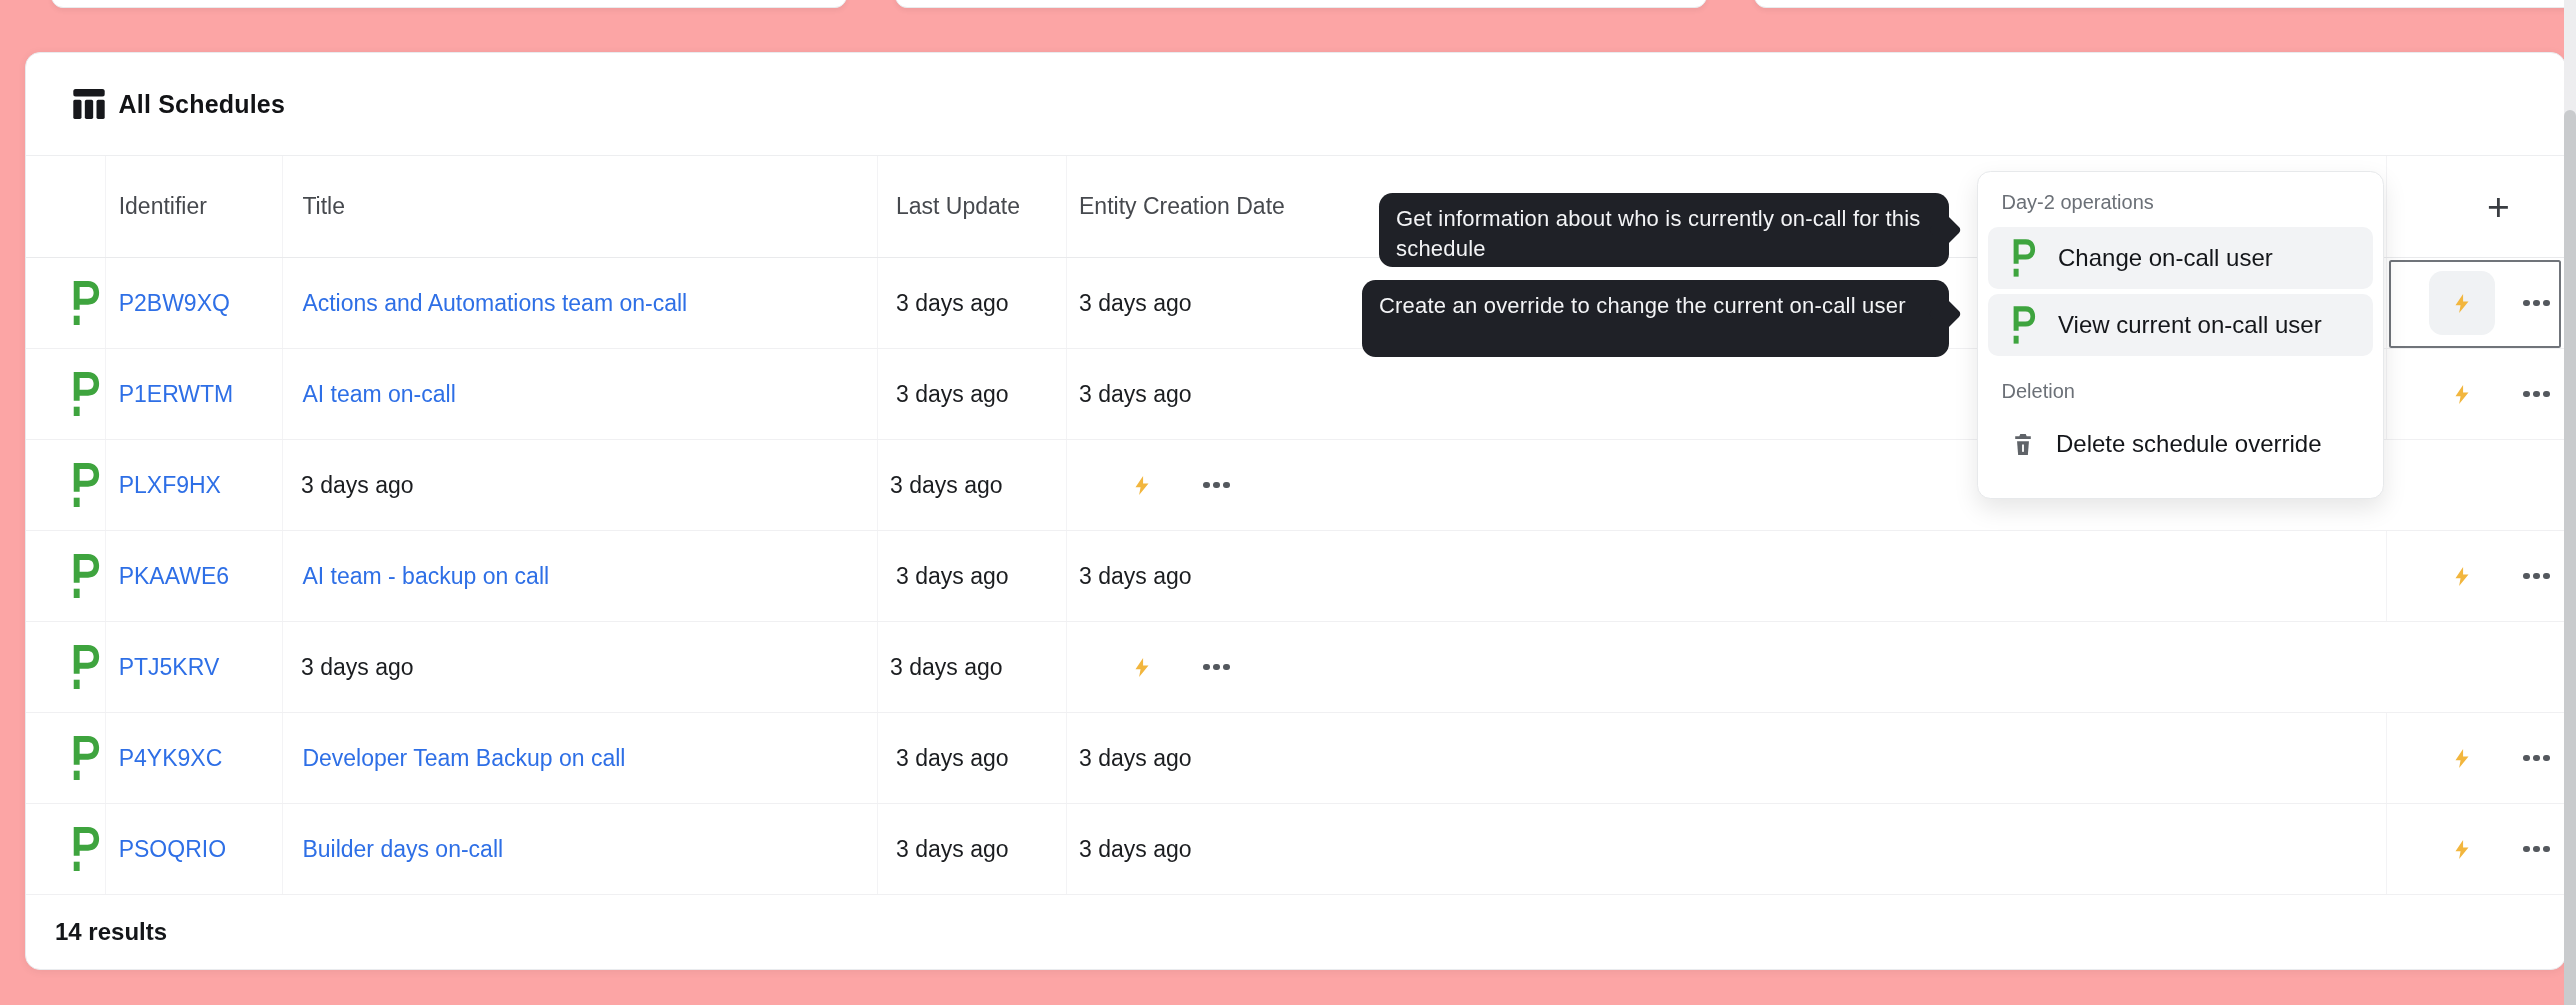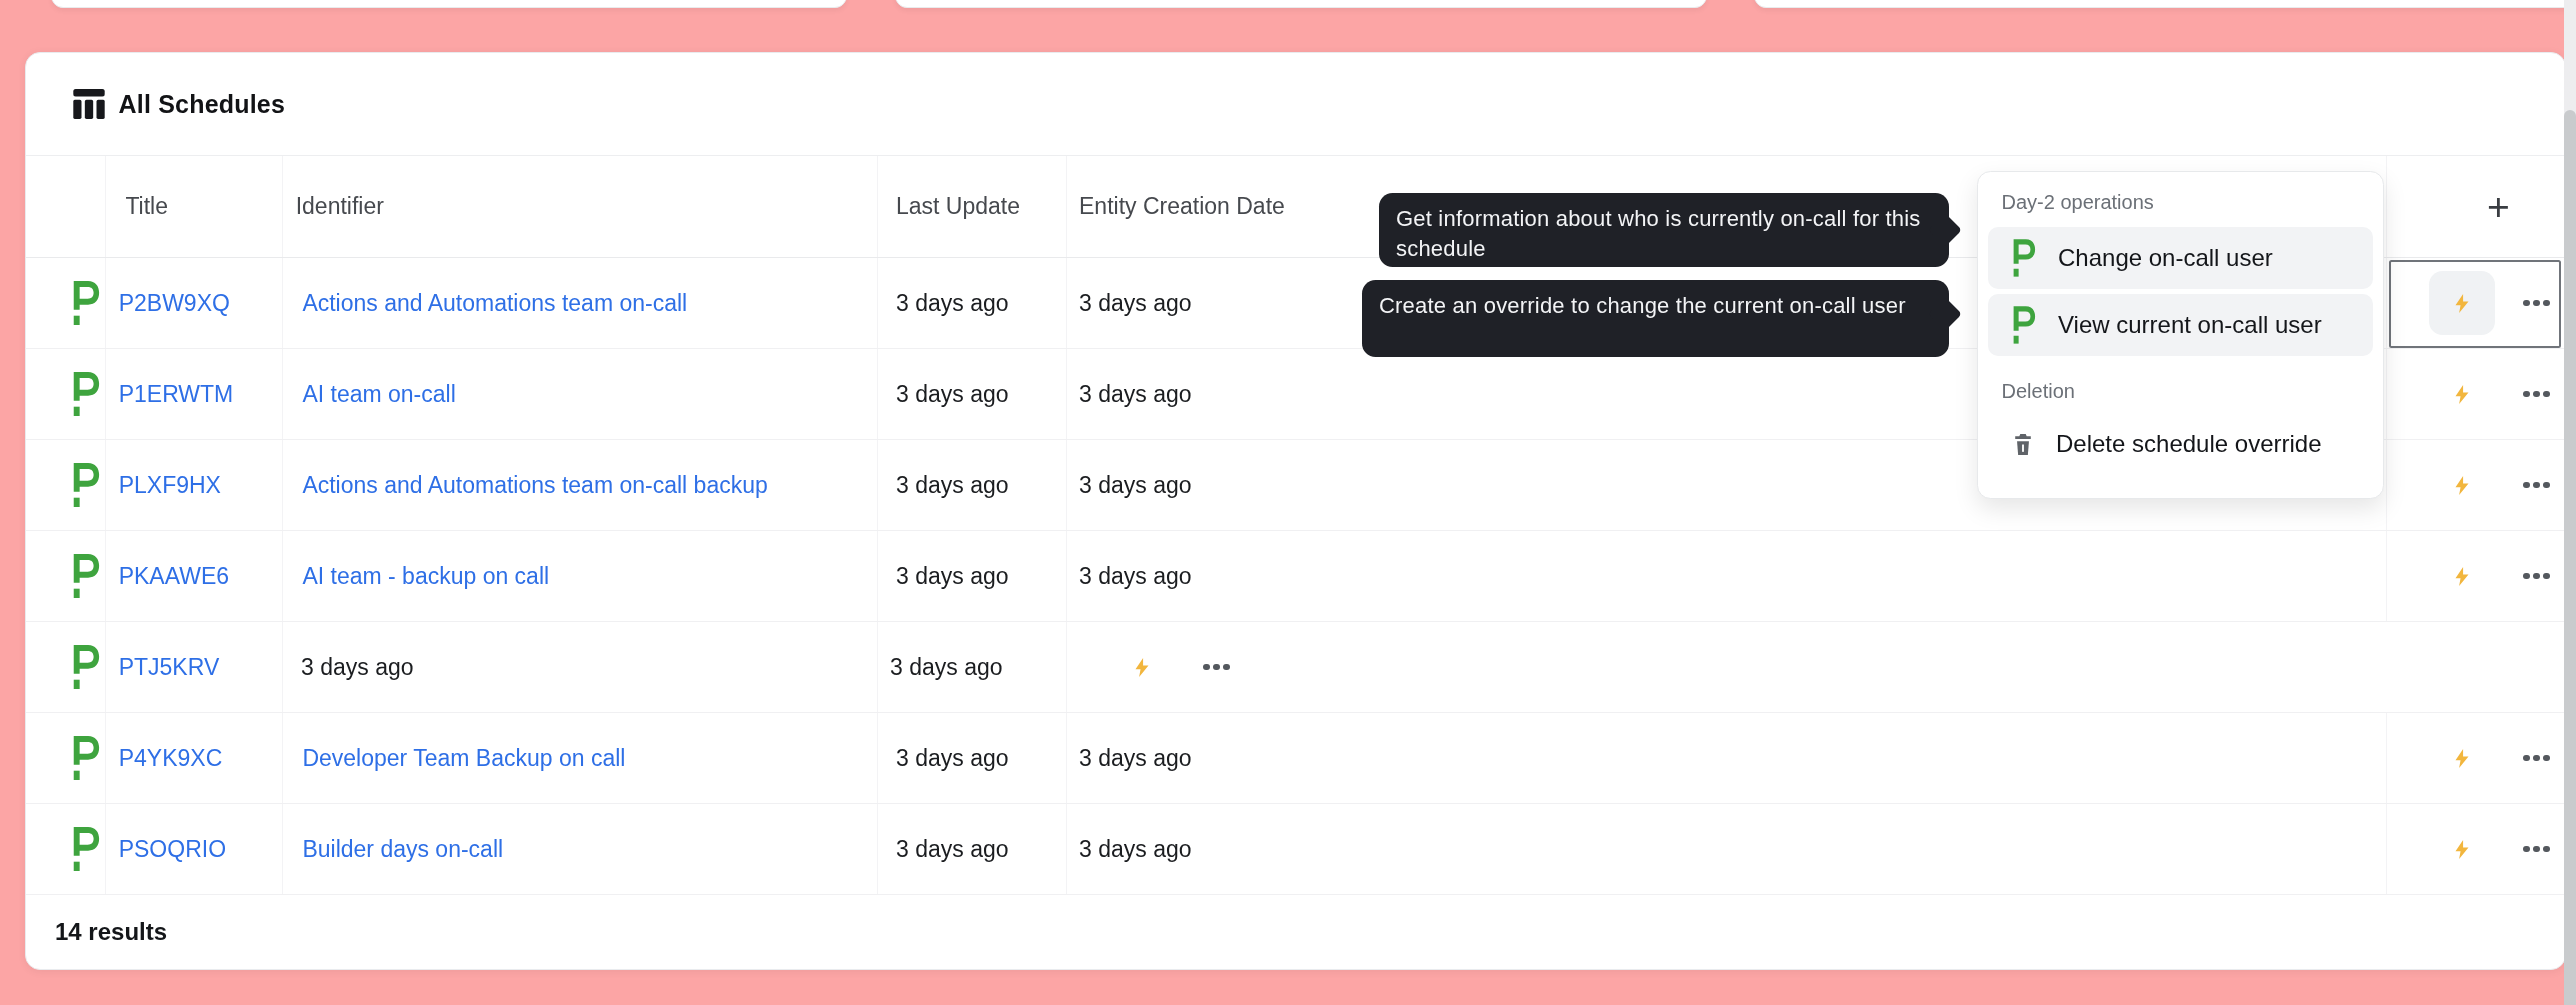--- a/index.html
+++ b/index.html
@@ -147,22 +147,22 @@
 
     <div class="card-header">
       <svg class="hdr-icon" viewBox="0 0 38 36" width="32" height="30">
           <use href="#sym-table"></use>
         </svg>
       <span class="card-title">All Schedules</span>
     </div>
 
     <div class="trow thead">
       <div class="cell c-icon vline"></div>
+      <div class="cell c-id vline th">Identifier</div>
       <div class="cell c-title vline th">Title</div>
-      <div class="cell c-id vline th">Identifier</div>
       <div class="cell c-upd vline th">Last Update</div>
       <div class="cell c-created vline th">Entity Creation Date</div>
       <div class="cell th-actions cell">
         <span class="plus">+</span>
       </div>
     </div>
 
     <div class="trow tbody-row">
       <div class="cell c-icon vline">
           <svg class="plogo" width="28" height="44" viewBox="0 0 33 52">
@@ -220,23 +220,20 @@
     </div>
 
     <div class="trow tbody-row">
       <div class="cell c-icon vline">
           <svg class="plogo" width="28" height="44" viewBox="0 0 33 52">
             <use href="#sym-plogo"></use>
           </svg>
         </div>
       <div class="cell c-id vline">
           <a class="lnk">PLXF9HX</a>
-        </div>
-      <div class="cell c-title vline">
-          <a class="lnk">Actions and Automations team on-call backup</a>
         </div>
       <div class="cell c-upd vline val">3 days ago</div>
       <div class="cell c-created vline val">3 days ago</div>
       <div class="cell c-actions">
         <span class="bolt-btn">
             <svg width="22" height="35" viewBox="0 0 26 42">
               <use href="#sym-bolt"></use>
             </svg>
           </span>
         <span class="dots">

